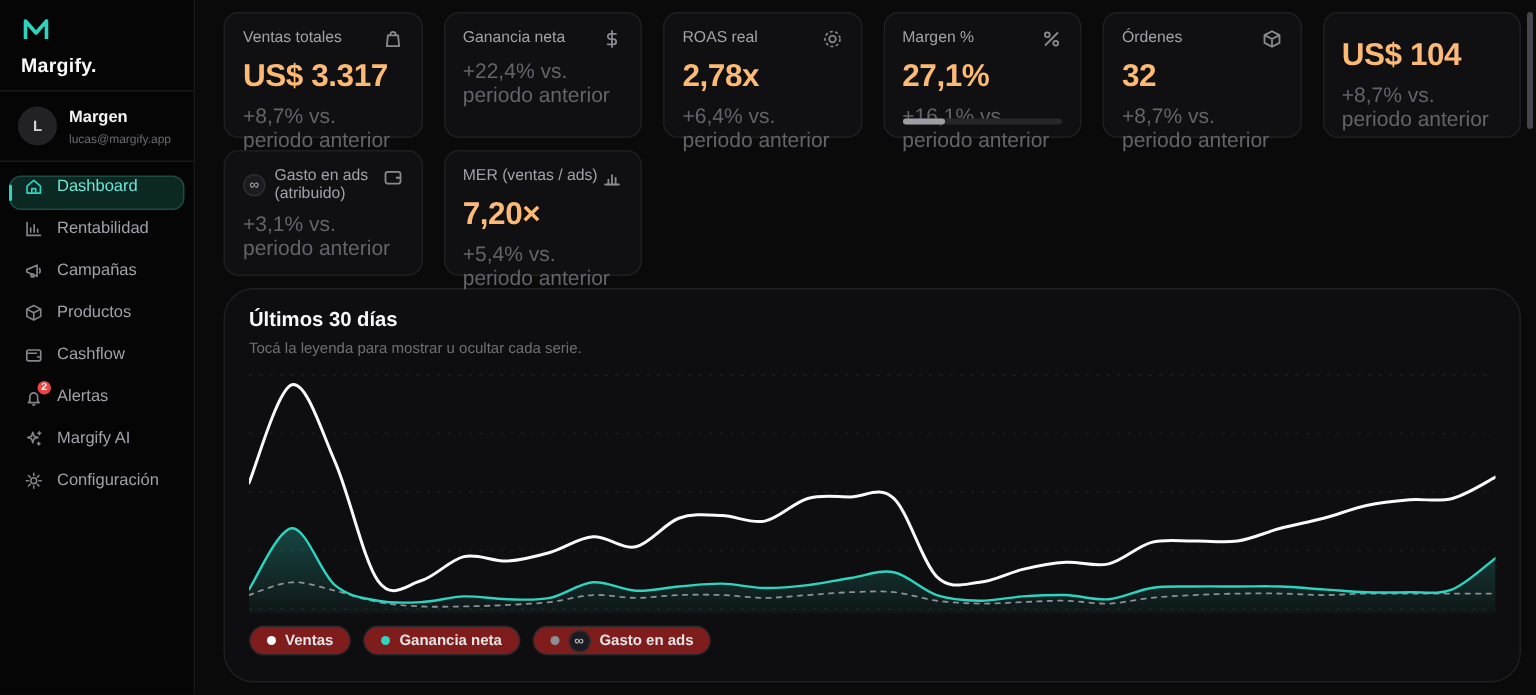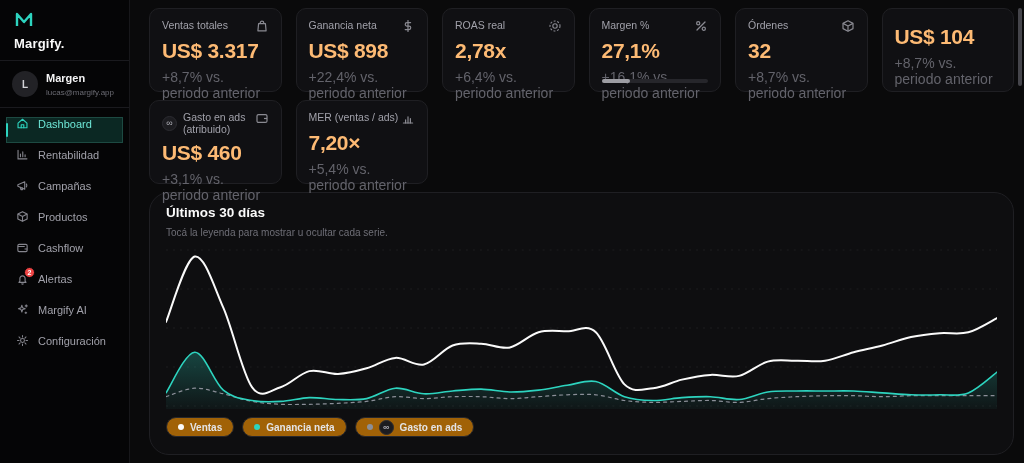--- a/index.html
+++ b/index.html
@@ -10,21 +10,21 @@
   .sidebar{position:absolute;left:0;top:0;bottom:0;width:130px;background:#050506;border-right:1px solid #17171a}
   .brand{padding:10px 14px 9px;cursor:pointer}
   .brand svg{display:block}
   .brand-name{font-size:13px;font-weight:700;color:#fafafa;margin-top:6px;letter-spacing:.2px}
   .divider{height:1px;background:#1a1a1e}
   .user{display:flex;align-items:center;gap:8px;padding:10px 12px;cursor:pointer}
   .avatar{width:26px;height:26px;border-radius:50%;background:#222226;color:#d4d4d8;font-size:10px;font-weight:700;display:flex;align-items:center;justify-content:center;flex:none}
   .user-name{font-size:11px;font-weight:700;color:#f4f4f5}
   .user-email{font-size:8px;color:#6b6b73;margin-top:4px}
   .nav{padding:9px 6px;display:flex;flex-direction:column;gap:5px}
-  .nav-item{display:flex;align-items:flex-end;gap:9px;height:23px;padding:12px 9px;border-radius:0;color:#a1a1aa;font-size:11px;border:1px solid transparent;cursor:pointer;position:relative}
+  .nav-item{display:flex;align-items:flex-start;gap:9px;height:23px;padding:0 9px;border-radius:8px;color:#a1a1aa;font-size:11px;border:1px solid transparent;cursor:pointer;position:relative}
   .nav-item svg{stroke:#85858d;flex:none}
   .nav-item.active{background:#0b2823;border-color:#1d4a42;color:#6ee7d7}
   .nav-item.active svg{stroke:#2dd4bf}
   .nav-item.active::before{content:"";position:absolute;left:-1px;top:5px;bottom:5px;width:2px;background:#2dd4bf;border-radius:2px}
   .icon-wrap{position:relative;display:inline-flex}
   .nav-badge{position:absolute;top:-5px;right:-6px;min-width:11px;height:11px;border-radius:6px;background:#ef4444;color:#fff;font-size:7px;font-weight:700;display:flex;align-items:center;justify-content:center;padding:0 2px;border:1.5px solid #050506}
 
   
   .main{position:absolute;left:131px;top:0;right:0;bottom:0;padding:8px 10px 8px 18px}
   .kpi-grid{display:grid;grid-template-columns:repeat(6,1fr);gap:8px 14px}
@@ -38,21 +38,21 @@
   .meta-chip{width:15px;height:15px;border-radius:50%;background:#1c1c20;border:1px solid #2c2c31;display:inline-flex;align-items:center;justify-content:center;font-size:9px;color:#b0b0b8;flex:none}
   .kpi-progress{position:absolute;left:12px;right:12px;bottom:8px;height:4px;border-radius:3px;background:#26262b}
   .kpi-progress-fill{height:100%;border-radius:3px;background:#9d9da3;width:0}
 
   
   .chart-card{margin-top:8px;background:#0e0e10;border:1px solid #1f1f23;border-radius:20px;height:263px;padding:12px 16px 10px}
   .chart-title{font-size:13.5px;font-weight:800;color:#fafafa}
   .chart-subtitle{font-size:10px;color:#6f6f77;margin-top:7px}
   #chart-svg{display:block;margin-top:6px;width:100%;height:168px}
   .legend{display:flex;gap:8px;margin-top:5px}
-  .legend-pill{display:inline-flex;align-items:center;gap:6px;height:20px;padding:0 11px;border:1px solid #27272c;border-radius:999px;background:#a16207;font-size:10px;font-weight:600;color:#e4e4e7;cursor:pointer}
+  .legend-pill{display:inline-flex;align-items:center;gap:6px;height:20px;padding:0 11px;border:1px solid #27272c;border-radius:999px;background:#7f1d1d;font-size:10px;font-weight:600;color:#e4e4e7;cursor:pointer}
   .legend-dot{width:6px;height:6px;border-radius:50%;background:#666}
 
   .scroll-thumb{position:absolute;top:8px;right:2px;width:4px;height:78px;border-radius:2px;background:#45454b}
 </style>
 </head>
 <body>
 
 <aside class="sidebar">
   <div class="brand">
     <span>
@@ -165,21 +165,20 @@
     </div>
 
     <div class="kpi-card">
       <div class="kpi-top">
         <span class="kpi-label">Ganancia neta</span>
         <span class="kpi-icon"><svg width="14" height="14" viewBox="0 0 14 14" fill="none" stroke-width="1.2" stroke-linecap="round">
               <path d="M7 1.6v10.8"></path>
               <path d="M9.6 3.6H6a1.75 1.75 0 0 0 0 3.5h2a1.75 1.75 0 0 1 0 3.5H4.2"></path>
             </svg></span>
       </div>
-      <div class="kpi-value">US$ 898</div>
       <div class="kpi-delta">+22,4% vs. periodo anterior</div>
     </div>
 
     <div class="kpi-card">
       <div class="kpi-top">
         <span class="kpi-label">ROAS real</span>
         <span class="kpi-icon"><svg width="14" height="14" viewBox="0 0 14 14" fill="none" stroke-width="1.1">
               <circle cx="7" cy="7" r="5" stroke-dasharray="2 1.6"></circle>
               <circle cx="7" cy="7" r="2.2"></circle>
             </svg></span>
@@ -225,21 +224,20 @@
       <div class="kpi-top">
         <span class="kpi-label">
           <span class="meta-chip">∞</span>
           <span>Gasto en ads (atribuido)</span>
         </span>
         <span class="kpi-icon"><svg width="14" height="14" viewBox="0 0 14 14" fill="none" stroke-width="1.2" stroke-linejoin="round">
               <rect x="2" y="3.6" width="10" height="7.8" rx="1.5"></rect>
               <path d="M9 7.5h3"></path>
             </svg></span>
       </div>
-      <div class="kpi-value">US$ 460</div>
       <div class="kpi-delta">+3,1% vs. periodo anterior</div>
     </div>
 
     <div class="kpi-card">
       <div class="kpi-top">
         <span class="kpi-label">MER (ventas / ads)</span>
         <span class="kpi-icon"><svg width="14" height="14" viewBox="0 0 14 14" fill="none" stroke-width="1.2" stroke-linecap="round">
               <path d="M2.4 12h9.2"></path>
               <path d="M4.6 12V8.8M7 12V5.8M9.4 12V7.6"></path>
             </svg></span>

